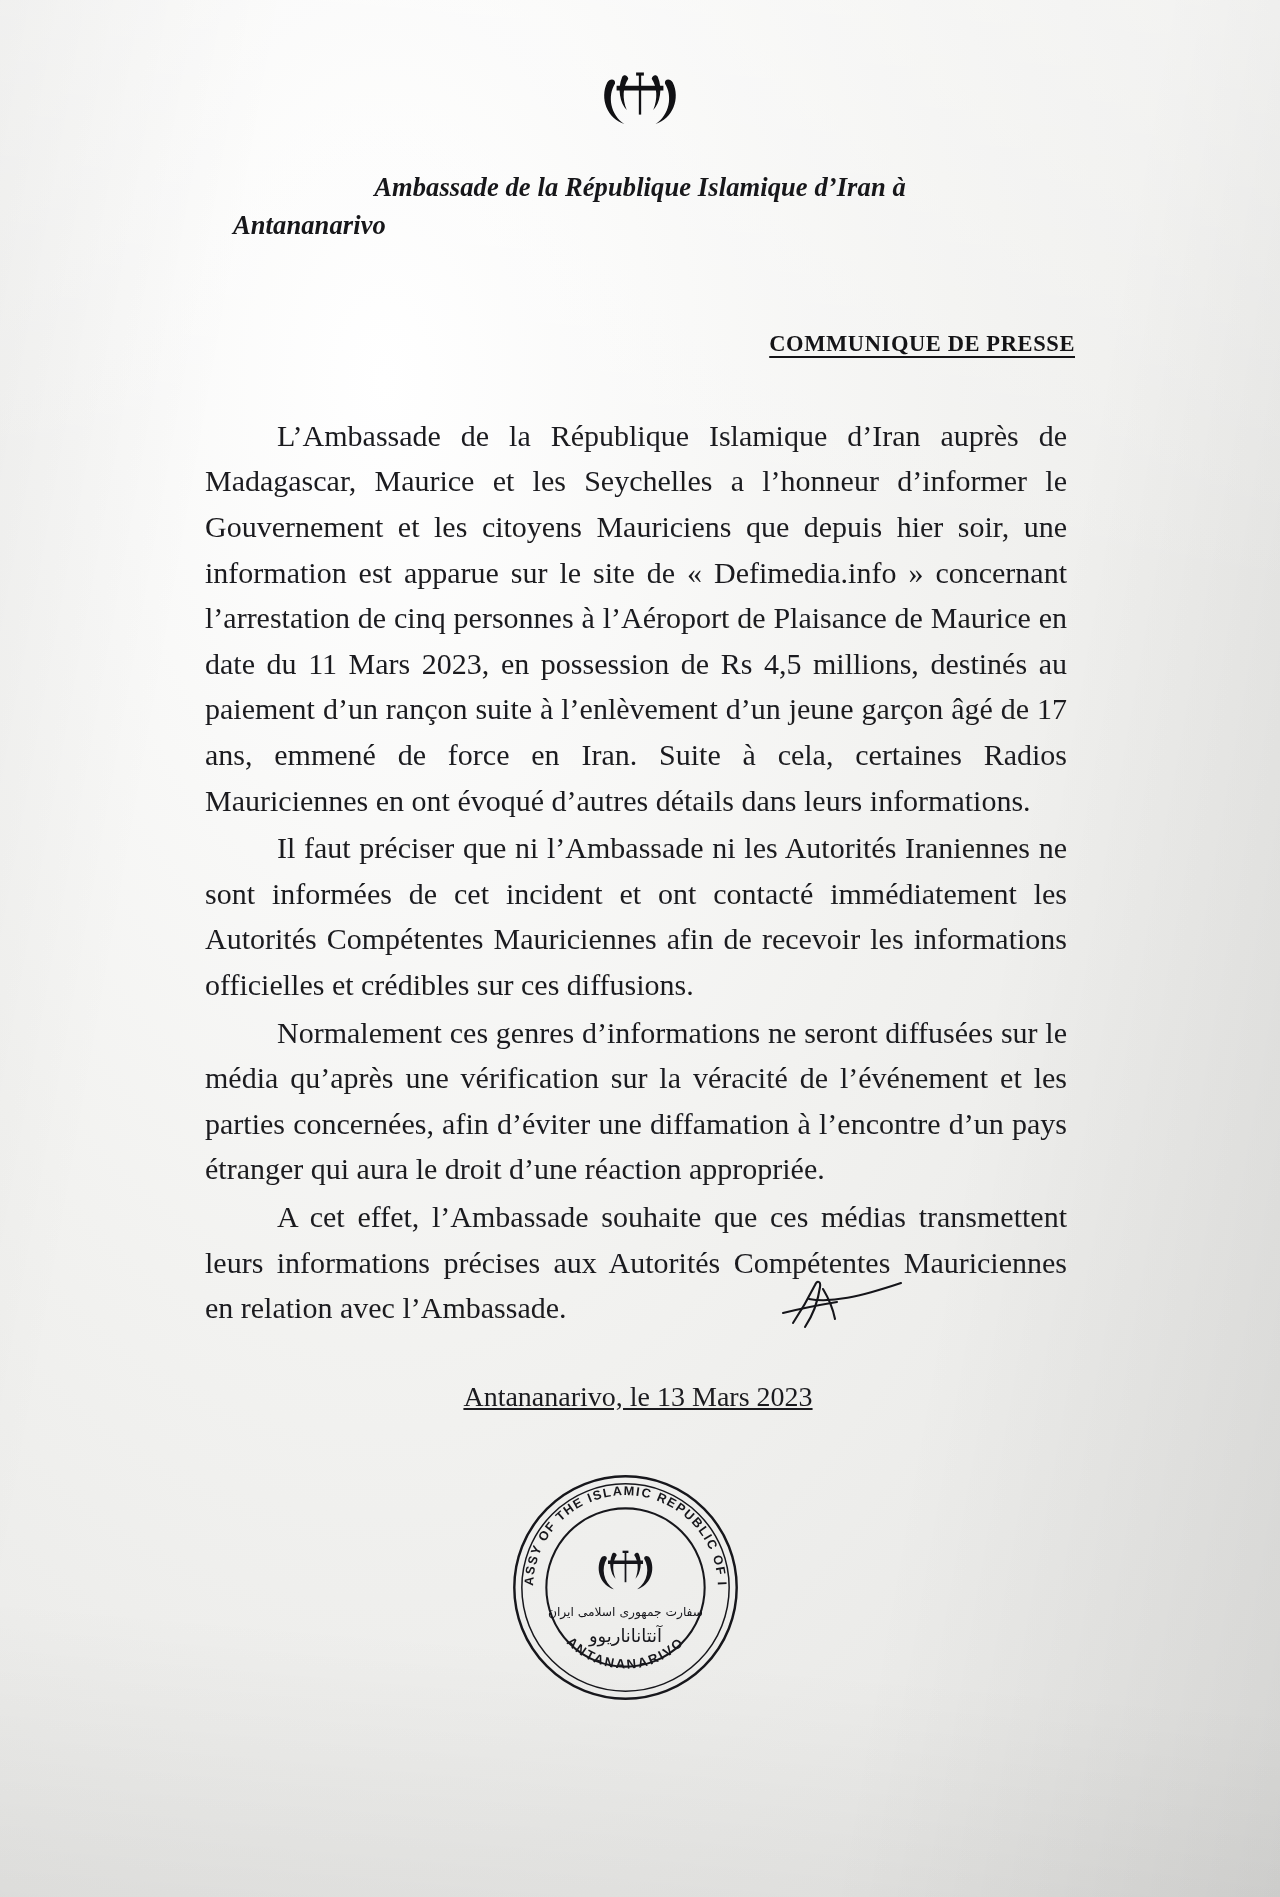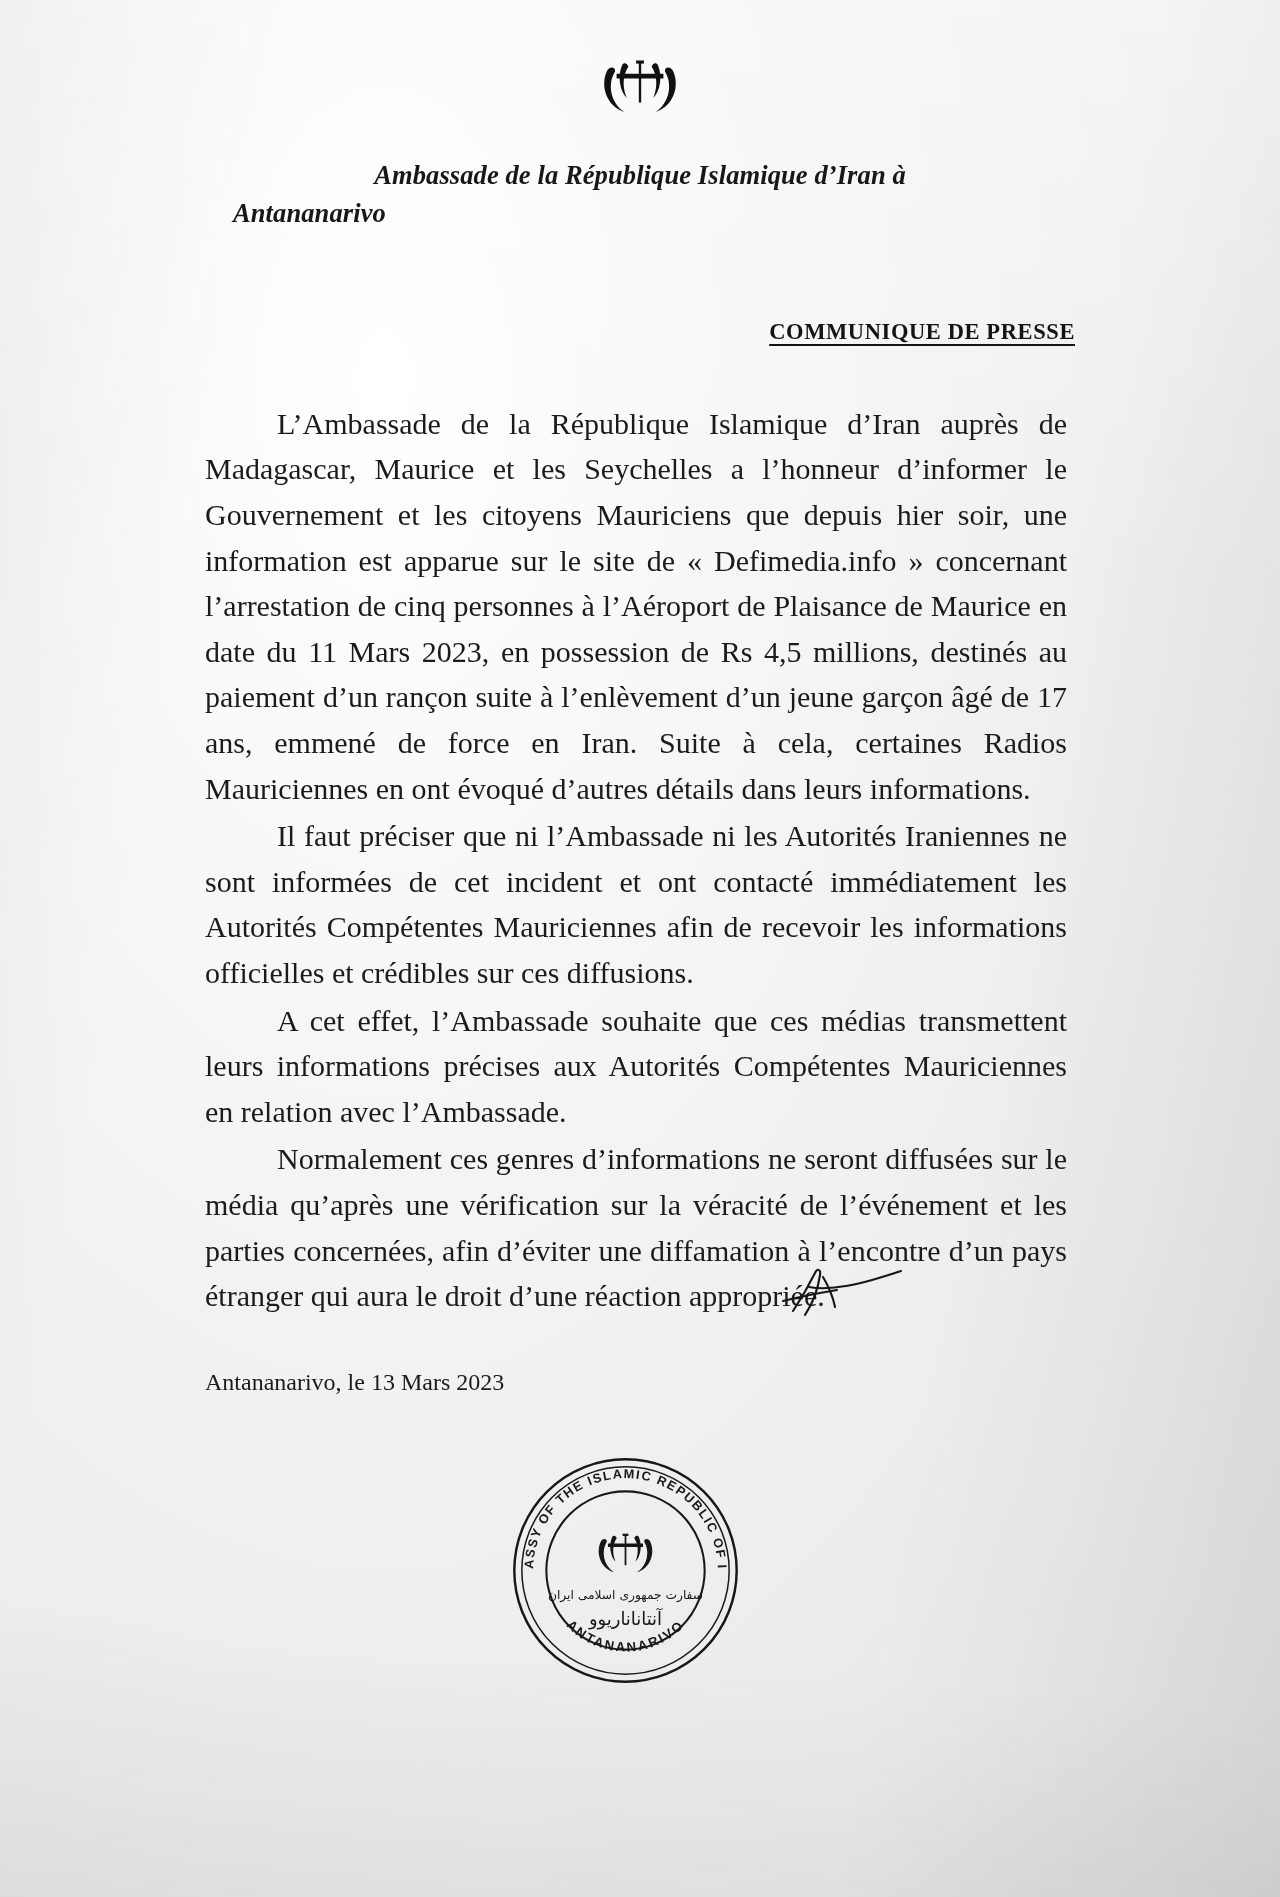--- a/index.html
+++ b/index.html
@@ -32,21 +32,21 @@
   .page::after {
     content: "";
     position: absolute;
     inset: 0;
     background: linear-gradient(185deg, rgba(255,255,255,0.35) 0%, rgba(0,0,0,0) 30%, rgba(0,0,0,0) 85%, rgba(0,0,0,0.06) 100%);
     pointer-events: none;
   }
   .content {
     position: relative;
     z-index: 2;
-    padding: 0 205px 0 205px;
+    padding: 12px 205px 0 205px;
   }
 
   
   .emblem-wrap {
     padding-top: 48px;
     text-align: center;
   }
   .emblem {
     display: inline-block;
     width: 96px;
@@ -106,24 +106,25 @@
   .signature {
     position: absolute;
     right: 160px;
     top: -58px;
     width: 140px;
     height: 62px;
     pointer-events: none;
   }
   .place-date {
     margin-top: 44px;
-    text-align: left;
-    font-size: 24px;
+    text-align: center;
+    font-size: 28px;
     color: #1b1b1f;
     padding-right: 4px;
+    text-decoration: underline;
   }
 
   
   .seal-wrap {
     margin-top: 52px;
     text-align: center;
   }
   .seal {
     display: inline-block;
     width: 245px;
@@ -162,22 +163,22 @@
     <div class="letterhead">
       <span>Ambassade de la République Islamique d’Iran à</span>
       <span class="line2">Antananarivo</span>
     </div>
 
     <div class="doc-title">COMMUNIQUE DE PRESSE</div>
 
     <div class="body-text">
       <p>L’Ambassade de la République Islamique d’Iran auprès de Madagascar, Maurice et les Seychelles a l’honneur d’informer le Gouvernement et les citoyens Mauriciens que depuis hier soir, une information est apparue sur le site de « Defimedia.info » concernant l’arrestation de cinq personnes à l’Aéroport de Plaisance de Maurice en date du 11 Mars 2023, en possession de Rs 4,5 millions, destinés au paiement d’un rançon suite à l’enlèvement d’un jeune garçon âgé de 17 ans, emmené de force en Iran. Suite à cela, certaines Radios Mauriciennes en ont évoqué d’autres détails dans leurs informations.</p>
       <p>Il faut préciser que ni l’Ambassade ni les Autorités Iraniennes ne sont informées de cet incident et ont contacté immédiatement les Autorités Compétentes Mauriciennes afin de recevoir les informations officielles et crédibles sur ces diffusions.</p>
+      <p>Normalement ces genres d’informations ne seront diffusées sur le média qu’après une vérification sur la véracité de l’événement et les parties concernées, afin d’éviter une diffamation à l’encontre d’un pays étranger qui aura le droit d’une réaction appropriée.</p>
       <p>A cet effet, l’Ambassade souhaite que ces médias transmettent leurs informations précises aux Autorités Compétentes Mauriciennes en relation avec l’Ambassade.</p>
-      <p>Normalement ces genres d’informations ne seront diffusées sur le média qu’après une vérification sur la véracité de l’événement et les parties concernées, afin d’éviter une diffamation à l’encontre d’un pays étranger qui aura le droit d’une réaction appropriée.</p>
     </div>
 
     <div class="sig-zone">
       <span class="signature">
         <svg viewBox="0 0 140 62" width="140" height="62" aria-hidden="true">
           <g fill="none" stroke="#15151a" stroke-width="2.1" stroke-linecap="round">
             <path d="M18 48 C26 36 34 22 40 10 C42 5 46 6 45 12 C43 26 38 40 30 52"></path>
             <path d="M8 38 C24 34 44 30 62 27"></path>
             <path d="M34 24 C56 28 84 22 126 8"></path>
             <path d="M48 14 C54 24 58 34 60 44"></path>

